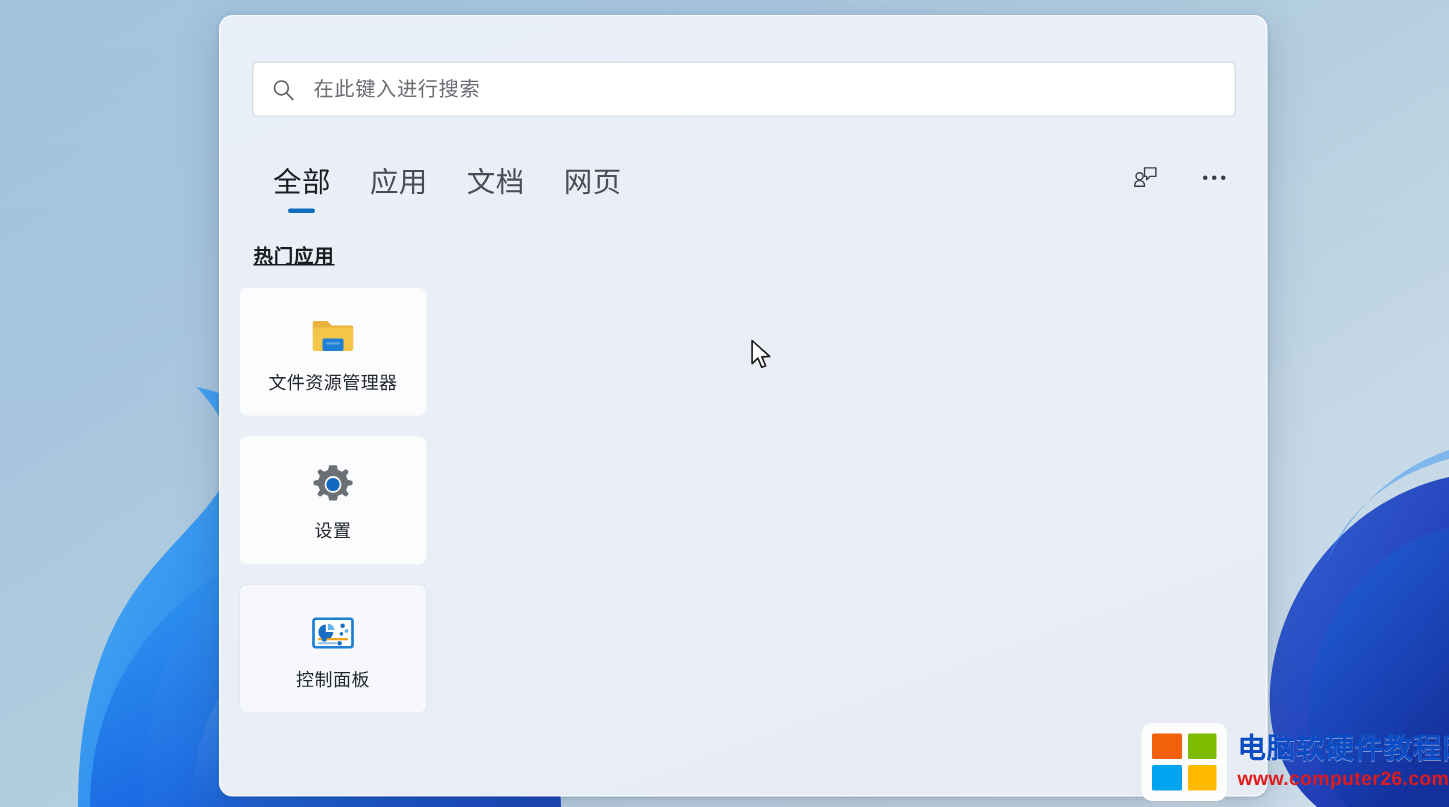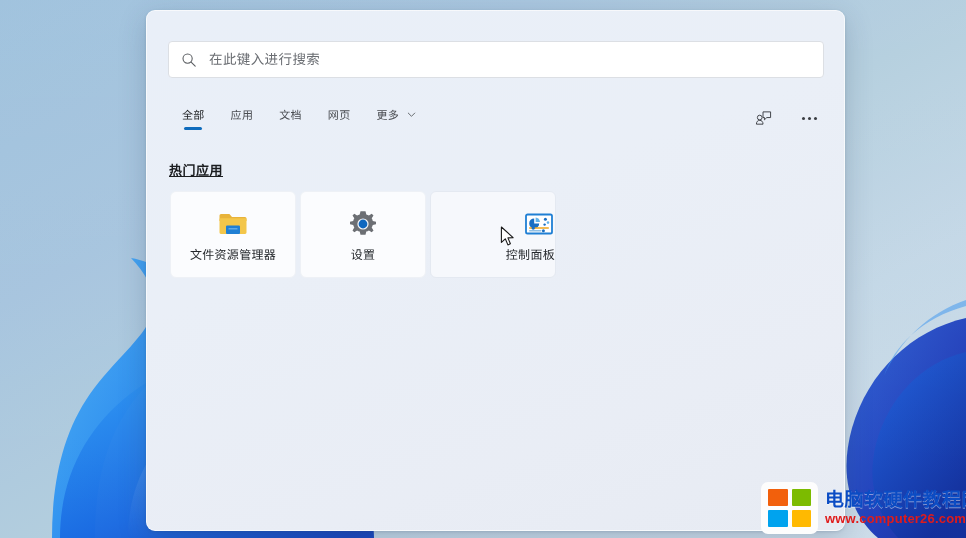--- a/index.html
+++ b/index.html
@@ -78,21 +78,21 @@
     position: absolute;
     left: 22px;
     top: 93px;
     display: flex;
     align-items: flex-start;
     gap: 0px;
   }
   .tab {
     position: relative;
     padding: 2px 13px 12px 13px;
-    font-size: 11px;
+    font-size: 19px;
     color: #4a4d52;
     letter-spacing: 0.3px;
     white-space: nowrap;
     cursor: default;
   }
   .tab.active { color: #1b1d20; }
   .tab .underline {
     position: absolute;
     left: 50%;
     transform: translateX(-50%);
@@ -150,42 +150,42 @@
     font-size: 13px;
     font-weight: bold;
     color: #1b1d20;
     letter-spacing: 0.5px;
     text-decoration: underline;
   }
 
   
   #app-grid {
     position: absolute;
-    left: 23px;
+    left: 12px;
     top: 180px;
     display: flex;
-    gap: 4px;
+    gap: 12px;
+    flex-direction: column;
   }
   .app-tile {
     width: 126px;
     height: 87px;
     background: #fbfcfe;
     border: 1px solid #eef1f6;
     border-radius: 6px;
     box-sizing: border-box;
     display: flex;
     flex-direction: column;
     align-items: center;
     justify-content: center;
     cursor: default;
   }
   .app-tile.hovered {
     background: #f6f8fc;
     border-color: #e4e9f1;
-    align-items: flex-end;
   }
   .app-icon {
     width: 32px;
     height: 32px;
     margin-bottom: 9px;
     display: block;
   }
   .app-label {
     font-size: 12px;
     color: #25282c;
@@ -319,26 +319,20 @@
       </div>
       <div class="tab">
         <span>应用</span>
       </div>
       <div class="tab">
         <span>文档</span>
       </div>
       <div class="tab">
         <span>网页</span>
       </div>
-      <div class="tab">
-        <span>更多</span>
-        <svg class="chev" viewBox="0 0 10 10">
-          <polyline points="1.4,3.4 5,7 8.6,3.4" fill="none" stroke="#5a5d62" stroke-width="1" stroke-linecap="round" stroke-linejoin="round"></polyline>
-        </svg>
-      </div>
     </div>
 
     <div id="panel-actions">
       <div class="hdr-btn">
         <svg width="17" height="17" viewBox="0 0 18 18">
           <circle cx="5" cy="8" r="2.5" fill="none" stroke="currentColor" stroke-width="1"></circle>
           <path d="M1.5 15 C 1.5 12.2, 3 11, 5 11 C 7 11, 8.5 12.2, 8.5 15 Z" fill="none" stroke="currentColor" stroke-width="1" stroke-linejoin="round"></path>
           <path d="M8.5 2 L16.5 2 L16.5 8 L12.5 8 L10 10.4 L10 8 L8.5 8 Z" fill="none" stroke="currentColor" stroke-width="1" stroke-linejoin="round"></path>
         </svg>
       </div>

